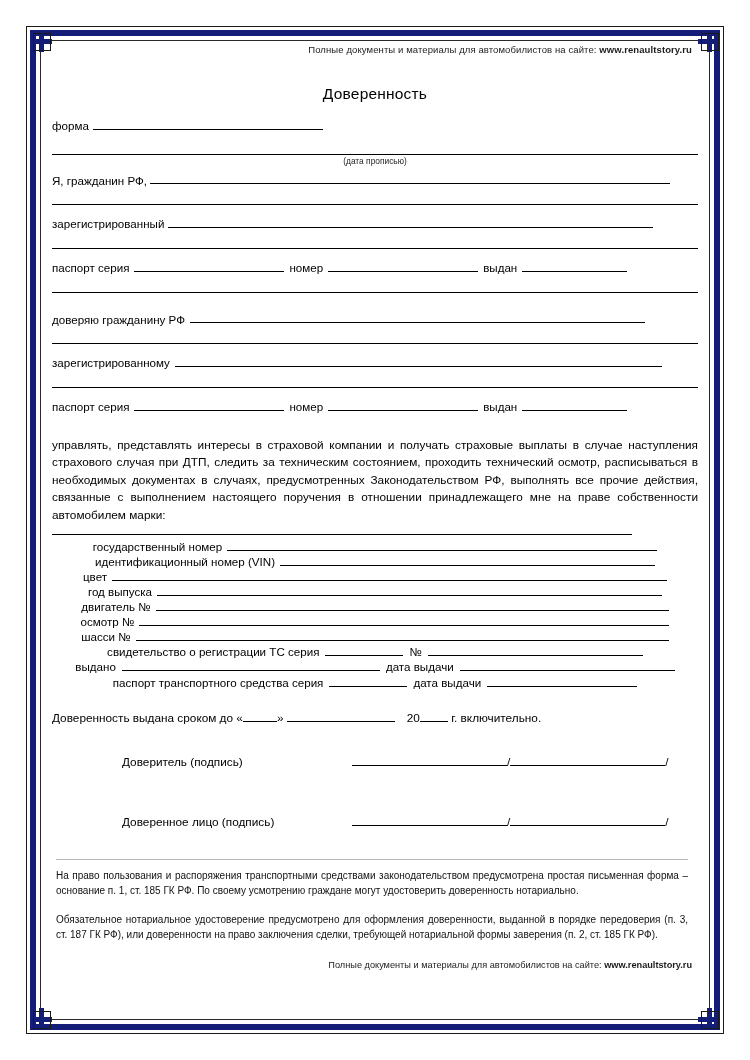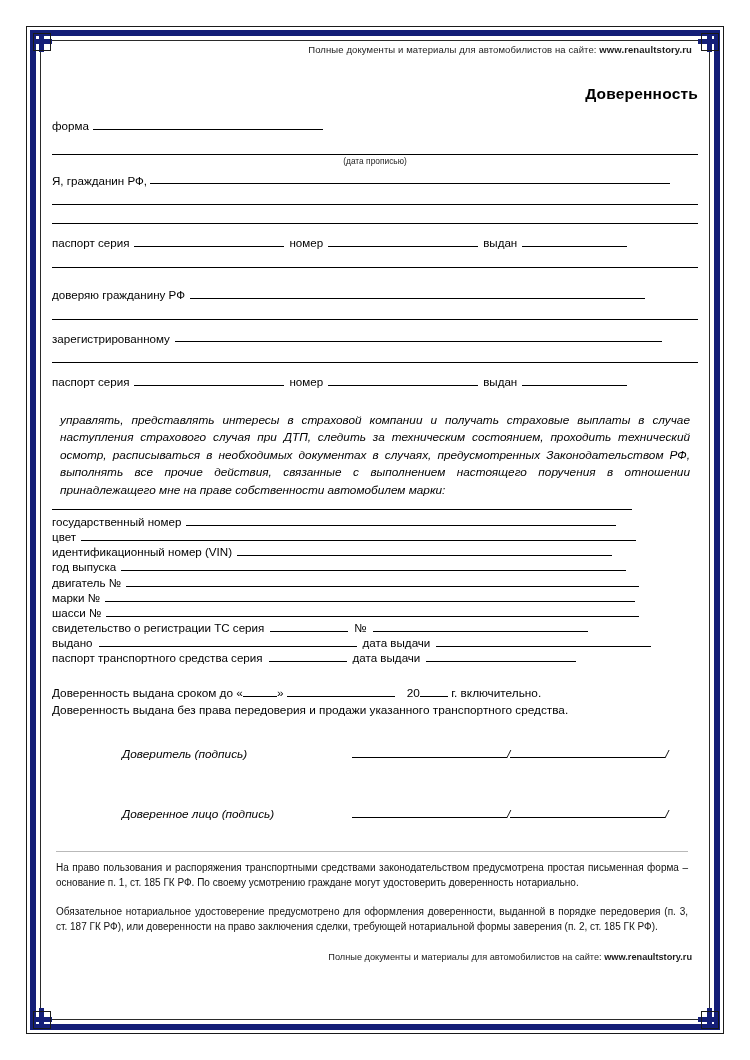--- a/index.html
+++ b/index.html
@@ -95,23 +95,23 @@
   .site-line {
     text-align: right;
     font-size: 9.5px;
     color: #1c1c1c;
     letter-spacing: 0.1px;
     padding-right: 6px;
   }
   .site-line b { font-weight: bold; }
 
   .doc-title {
-    text-align: right;
+    text-align: center;
     font-size: 15.5px;
-    font-weight: bold;
+    font-weight: normal;
     margin-top: 30px;
     letter-spacing: 0.2px;
   }
 
   
   .row {
     font-size: 11.6px;
     line-height: 1.05;
     white-space: nowrap;
     margin: 0;
@@ -134,39 +134,38 @@
     font-size: 8.4px;
     color: #1c1c1c;
     margin-top: 1px;
   }
 
   .body-para {
     font-size: 11.8px;
     line-height: 1.48;
     text-align: justify;
     text-align-last: left;
-    margin: 8px;
-    font-style: italic;
+    margin: 0;
   }
 
   .veh-line {
     font-size: 11.6px;
     line-height: 1.30;
     white-space: nowrap;
+    text-align: center;
   }
 
   .note-line {
     font-size: 11.8px;
     line-height: 1.45;
   }
 
   .sig-row {
     font-size: 11.8px;
     white-space: nowrap;
-    font-style: italic;
   }
   .sig-label { display: inline-block; }
   .sig-blank {
     display: inline-block;
     border-bottom: 1.5px solid #000;
     height: 0.85em;
   }
 
   .foot-sep {
     border-top: 1px solid #b9b9b9;
@@ -235,20 +234,23 @@
       <div class="hint">(дата прописью)</div>
     </div>
 
     <div style="margin-top:8px;">
       <div class="row">
         <span class="lbl">Я, гражданин РФ,</span><span class="fill" style="width:520px;margin-left:3px;"></span>
       </div>
       <div style="height:18px;"></div>
       <div class="fullrule"></div>
 
+      <div class="row" style="margin-top:12px;">
+        <span class="lbl">зарегистрированный</span><span class="fill" style="width:485px;margin-left:4px;"></span>
+      </div>
       <div style="height:18px;"></div>
       <div class="fullrule"></div>
 
       <div class="row" style="margin-top:12px;">
         <span class="lbl">паспорт серия</span><span class="fill" style="width:150px;margin:0 5px;"></span><span class="lbl">номер</span><span class="fill" style="width:150px;margin:0 5px;"></span><span class="lbl">выдан</span><span class="fill" style="width:105px;margin-left:5px;"></span>
       </div>
       <div style="height:18px;"></div>
       <div class="fullrule"></div>
     </div>
 
@@ -273,37 +275,37 @@
     <div class="body-para" style="margin-top:24px;">управлять, представлять интересы в страховой компании и получать страховые выплаты в случае наступления страхового случая при ДТП, следить за техническим состоянием, проходить технический осмотр, расписываться в необходимых документах в случаях, предусмотренных Законодательством РФ, выполнять все прочие действия, связанные с выполнением настоящего поручения в отношении принадлежащего мне на праве собственности автомобилем марки:</div>
 
     <div style="margin-top:10px;">
       <div class="fullrule" style="width:580px;"></div>
 
       <div class="veh-line" style="margin-top:4px;">
         <span>государственный номер</span><span class="fill" style="width:430px;margin-left:5px;"></span>
       </div>
 
       <div class="veh-line">
+        <span>идентификационный номер (VIN)</span><span class="fill" style="width:375px;margin-left:5px;"></span>
+      </div>
+
+      <div class="veh-line">
         <span>цвет</span><span class="fill" style="width:555px;margin-left:5px;"></span>
       </div>
 
       <div class="veh-line">
-        <span>идентификационный номер (VIN)</span><span class="fill" style="width:375px;margin-left:5px;"></span>
-      </div>
-
-      <div class="veh-line">
         <span>год выпуска</span><span class="fill" style="width:505px;margin-left:5px;"></span>
       </div>
 
       <div class="veh-line">
         <span>двигатель №</span><span class="fill" style="width:513px;margin-left:5px;"></span>
       </div>
 
       <div class="veh-line">
-        <span>марки №</span><span class="fill" style="width:530px;margin-left:5px;"></span>
+        <span>осмотр №</span><span class="fill" style="width:530px;margin-left:5px;"></span>
       </div>
 
       <div class="veh-line">
         <span>шасси №</span><span class="fill" style="width:533px;margin-left:5px;"></span>
       </div>
 
       <div class="veh-line">
         <span>свидетельство о регистрации ТС серия</span><span class="fill" style="width:78px;margin:0 6px;"></span><span>№</span><span class="fill" style="width:215px;margin-left:6px;"></span>
       </div>
 
@@ -313,21 +315,20 @@
 
       <div class="veh-line">
         <span>паспорт транспортного средства серия</span><span class="fill" style="width:78px;margin:0 6px;"></span><span>дата выдачи</span><span class="fill" style="width:150px;margin-left:6px;"></span>
       </div>
     </div>
 
     <div style="margin-top:20px;">
       <div class="note-line">
         <span>Доверенность выдана сроком до «</span><span class="fill" style="width:34px;"></span><span>» </span><span class="fill" style="width:108px;"></span><span style="margin-left:12px;">20</span><span class="fill" style="width:28px;"></span><span> г. включительно.</span>
       </div>
-      <div class="note-line">Доверенность выдана без права передоверия и продажи указанного транспортного средства.</div>
     </div>
 
     <div style="margin-top:28px; padding-left:70px;">
       <div class="sig-row">
         <span class="sig-label" style="width:230px;">Доверитель (подпись)</span><span class="sig-blank" style="width:155px;"></span><span>/</span><span class="sig-blank" style="width:155px;"></span><span>/</span>
       </div>
       <div style="height:46px;"></div>
       <div class="sig-row">
         <span class="sig-label" style="width:230px;">Доверенное лицо (подпись)</span><span class="sig-blank" style="width:155px;"></span><span>/</span><span class="sig-blank" style="width:155px;"></span><span>/</span>
       </div>

